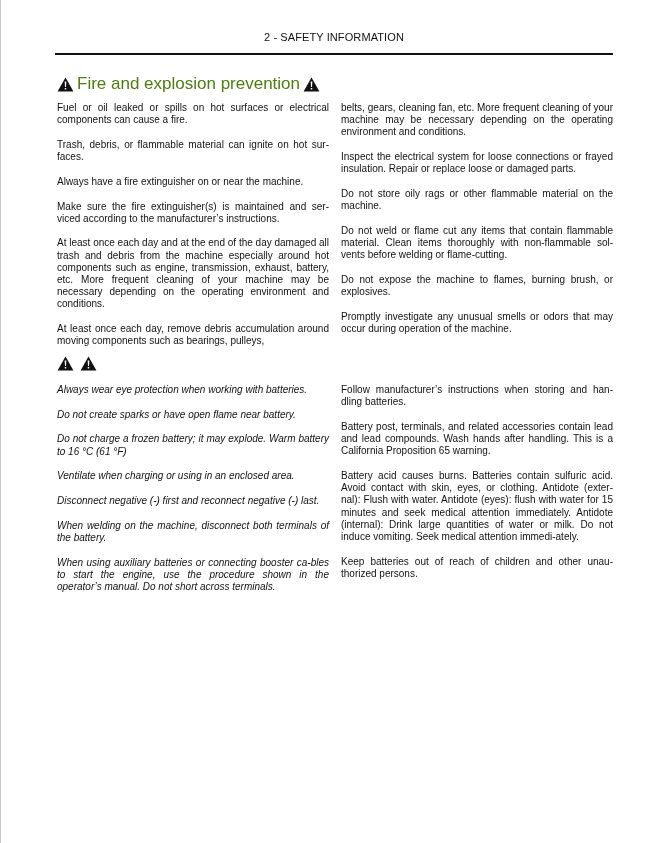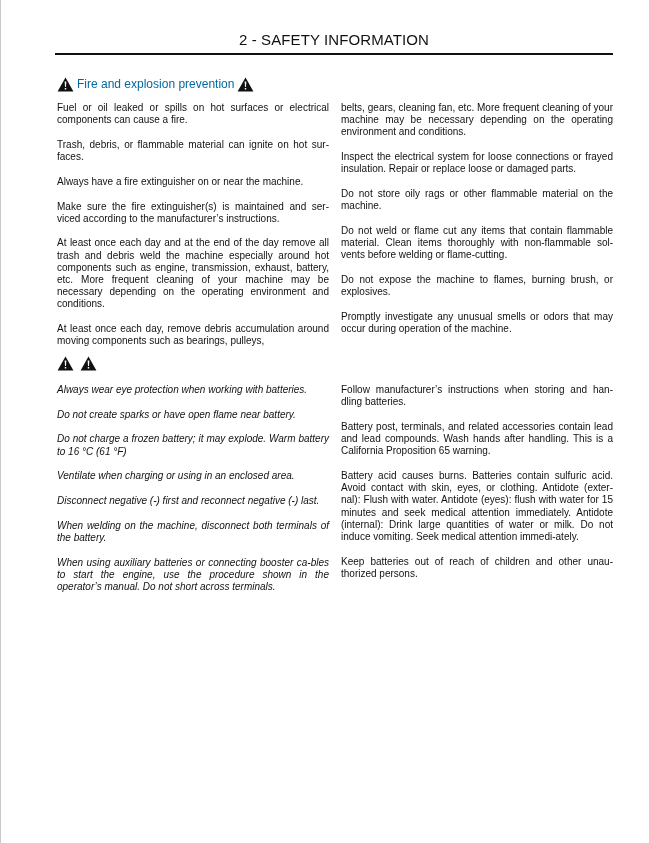--- a/index.html
+++ b/index.html
@@ -3,25 +3,25 @@
 <meta charset="utf-8">
 <style>
   html, body { margin: 0; padding: 0; background: #ffffff; }
   body {
     width: 649px; height: 843px; position: relative; overflow: hidden;
     font-family: "Liberation Sans", sans-serif; color: #111111;
   }
   .left-border { position: absolute; left: 0; top: 0; width: 1px; height: 843px; background: #c8c8c8; }
   .page-header {
     position: absolute; top: 31px; left: 55px; width: 558px; text-align: center;
-    font-size: 15px; letter-spacing: 0.1px; color: #111;
+    font-size: 11px; letter-spacing: 0.1px; color: #111;
   }
   .header-rule { position: absolute; top: 53px; left: 55px; width: 558px; height: 1.5px; background: #111; }
   .section-title {
-    position: absolute; left: 57px; font-size: 12px; line-height: 18px; color: #0369a1;
+    position: absolute; left: 57px; font-size: 17px; line-height: 18px; color: #4d7c0f;
     display: flex; align-items: center; white-space: nowrap;
   }
   .warn { display: inline-block; width: 17px; height: 15px; margin: 0 3px; vertical-align: middle; }
   .warn:first-child { margin-left: 0; }
   .col { position: absolute; width: 272px; font-size: 10px; line-height: 12.2px; color: #111; }
   .col p { margin: 0 0 12.5px 0; text-align: justify; hyphens: none; }
 </style>
 </head>
 <body>
 
@@ -42,21 +42,21 @@
     <path d="M9 5.5 L11 5.5 L10.6 12 L9.4 12 Z" fill="#fff"></path>
     <rect x="9.1" y="13.2" width="1.8" height="1.8" fill="#fff"></rect>
   </svg>
 </div>
 
 <div class="col" style="left:57px; top:102px;">
   <p>Fuel or oil leaked or spills on hot surfaces or electrical components can cause a fire.</p>
   <p>Trash, debris, or flammable material can ignite on hot sur-faces.</p>
   <p>Always have a fire extinguisher on or near the machine.</p>
   <p>Make sure the fire extinguisher(s) is maintained and ser-viced according to the manufacturer’s instructions.</p>
-  <p>At least once each day and at the end of the day remove all trash and debris weld the machine especially around hot components such as engine, transmission, exhaust, battery, etc. More frequent cleaning of your machine may be necessary depending on the operating environment and conditions.</p>
+  <p>At least once each day and at the end of the day damaged all trash and debris from the machine especially around hot components such as engine, transmission, exhaust, battery, etc. More frequent cleaning of your machine may be necessary depending on the operating environment and conditions.</p>
   <p>At least once each day, remove debris accumulation around moving components such as bearings, pulleys,</p>
 </div>
 
 <div class="col" style="left:341px; top:102px;">
   <p>belts, gears, cleaning fan, etc.  More frequent cleaning of your machine may be necessary depending on the operating environment and conditions.</p>
   <p>Inspect the electrical system for loose connections or frayed insulation.  Repair or replace loose or damaged parts.</p>
   <p>Do not store oily rags or other flammable material on the machine.</p>
   <p>Do not weld or flame cut any items that contain flammable material. Clean items thoroughly with non-flammable sol-vents before welding or flame-cutting.</p>
   <p>Do not expose the machine to flames, burning brush, or explosives.</p>
   <p>Promptly investigate any unusual smells or odors that may occur during operation of the machine.</p>

